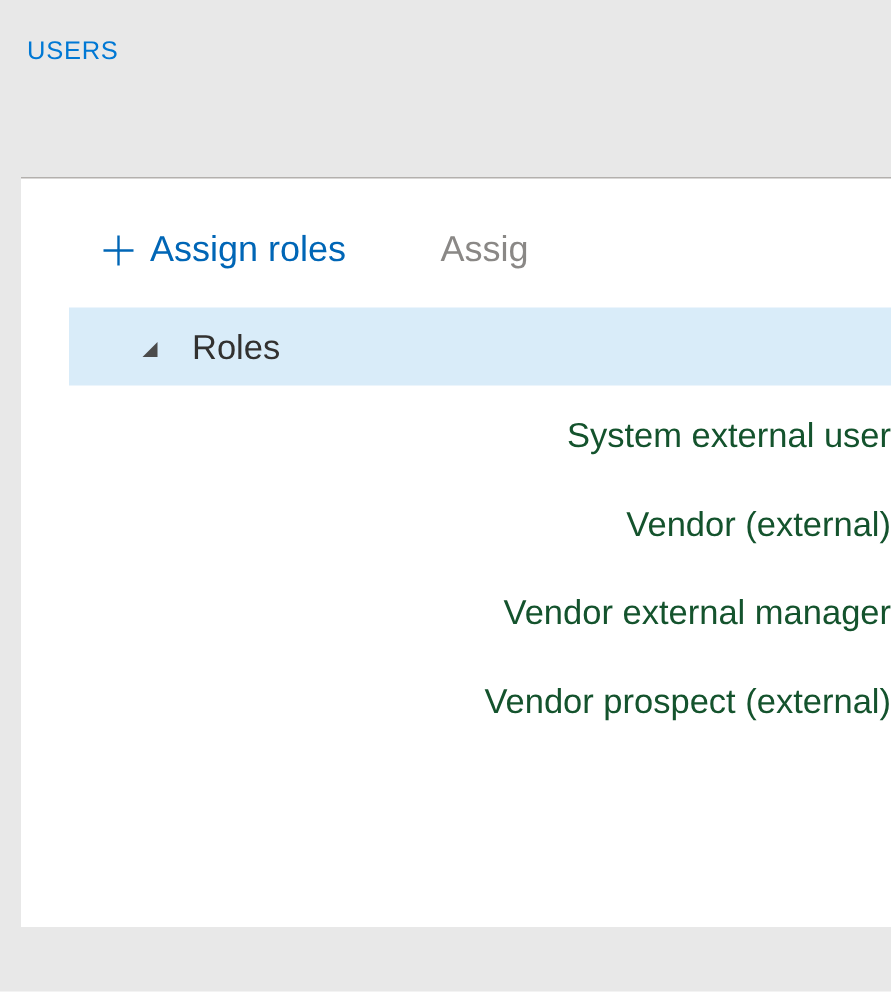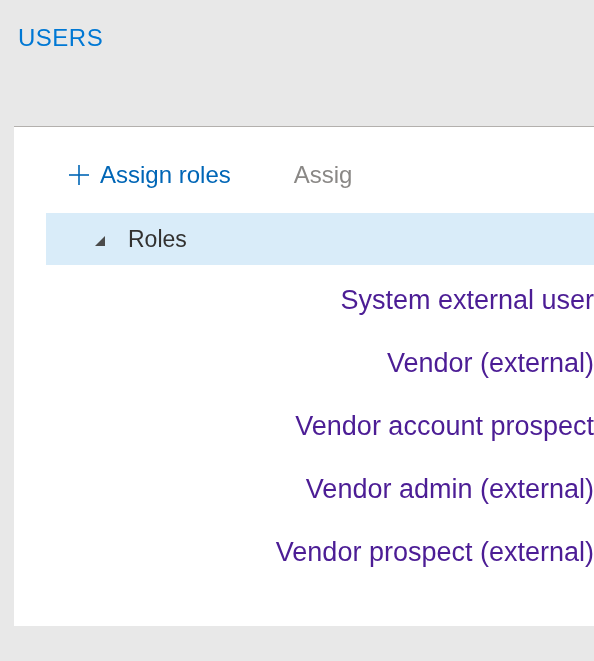--- a/index.html
+++ b/index.html
@@ -7,21 +7,21 @@
   body {
     font-family: "Segoe UI", "Segoe UI Light", Arial, sans-serif;
     background: #e8e8e8;
     color: #323130;
   }
   .header {
     padding: 24px 18px 10px 18px;
   }
   .breadcrumb {
     color: #0078d4;
-    font-size: 24px;
+    font-size: 17px;
     letter-spacing: 0.5px;
     font-weight: 400;
     margin-bottom: 10px;
   }
   .page-title {
     font-size: 37px;
     font-weight: 700;
     color: #1b1a19;
     line-height: 1.1;
   }
@@ -63,22 +63,22 @@
     background: #d9ecf9;
     height: 52px;
     padding-left: 48px;
     gap: 22px;
     font-size: 23px;
     color: #323130;
     cursor: pointer;
   }
   .role-list { padding-top: 4px; }
   .role-item {
-    font-size: 27px;
-    color: #4c1d95;
+    font-size: 23px;
+    color: #14532d;
     padding: 16px 0 16px 116px;
     cursor: pointer;
   }
 </style>
 </head>
 <body>
 
 <div class="header">
   <div class="breadcrumb">USERS</div>
 </div>
@@ -102,18 +102,17 @@
       <span>
         <svg width="12" height="12" viewBox="0 0 12 12">
           <polygon points="1,11 11,11 11,1" fill="#4b4b4b"></polygon>
         </svg>
       </span>
       <span>Roles</span>
     </div>
     <div class="role-list">
       <div class="role-item">System external user</div>
       <div class="role-item">Vendor (external)</div>
-      <div class="role-item">Vendor account prospect</div>
-      <div class="role-item">Vendor admin (external)</div>
+      <div class="role-item">Vendor external manager</div>
       <div class="role-item">Vendor prospect (external)</div>
     </div>
   </div>
 </div>
 
 </body></html>

